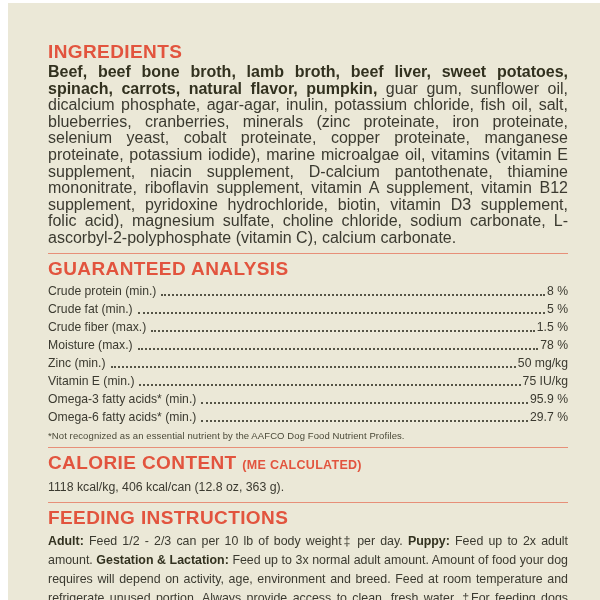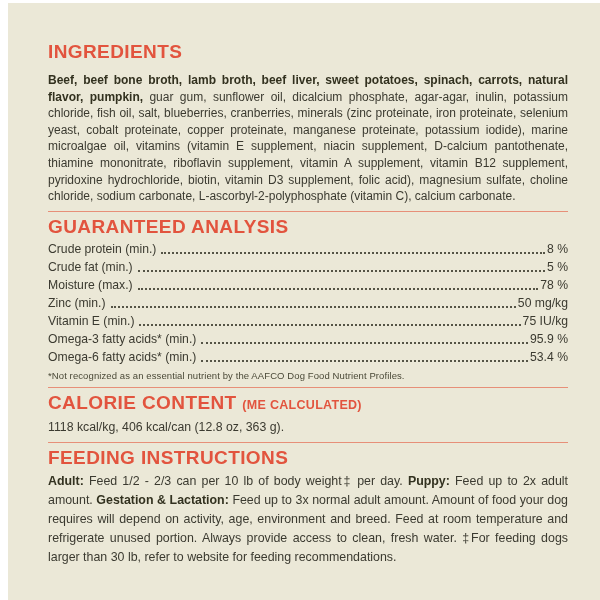--- a/index.html
+++ b/index.html
@@ -12,21 +12,21 @@
     position:absolute;top:3px;left:8px;width:600px;height:597px;
     background:#ebe8d7;color:#3b3a30;box-sizing:border-box;
     padding:39px 40px 0 40px;
   }
   .hd{
     margin:0;font-size:19px;line-height:20px;font-weight:bold;
     color:#e2543e;letter-spacing:.4px;
   }
   .hd .suffix{font-size:12.5px;letter-spacing:.3px;}
   .body-text{
-    margin:10px 0 0;font-size:12px;line-height:16.6px;
+    margin:2px 0 0;font-size:16px;line-height:16.6px;
     text-align:justify;color:#3b3a30;
   }
   .b{font-weight:bold;color:#32311f;}
   .divider{border:none;border-top:1px solid #e78f78;margin:6px 0 5px;}
   .ga-rows{margin-top:2px;}
   .ga-row{display:flex;align-items:flex-end;height:18px;font-size:12.2px;line-height:16px;}
   .ga-label{white-space:nowrap;text-align:right;}
   .ga-dots{flex:1;border-bottom:2px dotted #555446;margin:0 2px 3px 5px;}
   .ga-value{white-space:nowrap;text-align:right;}
   .footnote{
@@ -59,20 +59,25 @@
         <span class="ga-label">Crude protein (min.)</span>
         <span class="ga-dots"></span>
         <span class="ga-value">8 %</span>
       </div>
       <div class="ga-row">
         <span class="ga-label">Crude fat (min.)</span>
         <span class="ga-dots"></span>
         <span class="ga-value">5 %</span>
       </div>
       <div class="ga-row">
+        <span class="ga-label">Crude fiber (max.)</span>
+        <span class="ga-dots"></span>
+        <span class="ga-value">1.5 %</span>
+      </div>
+      <div class="ga-row">
         <span class="ga-label">Moisture (max.)</span>
         <span class="ga-dots"></span>
         <span class="ga-value">78 %</span>
       </div>
       <div class="ga-row">
         <span class="ga-label">Zinc (min.)</span>
         <span class="ga-dots"></span>
         <span class="ga-value">50 mg/kg</span>
       </div>
       <div class="ga-row">
@@ -81,21 +86,21 @@
         <span class="ga-value">75 IU/kg</span>
       </div>
       <div class="ga-row">
         <span class="ga-label">Omega-3 fatty acids* (min.)</span>
         <span class="ga-dots"></span>
         <span class="ga-value">95.9 %</span>
       </div>
       <div class="ga-row">
         <span class="ga-label">Omega-6 fatty acids* (min.)</span>
         <span class="ga-dots"></span>
-        <span class="ga-value">53.4 %</span>
+        <span class="ga-value">29.7 %</span>
       </div>
     </div>
     <p class="footnote">*Not recognized as an essential nutrient by the AAFCO Dog Food Nutrient Profiles.</p>
   </section>
 
   <hr class="divider">
 
   <section class="section-gap">
     <h2 class="hd"><span>CALORIE CONTENT</span> <span class="suffix">(ME CALCULATED)</span></h2>
     <p class="cal-text">1118 kcal/kg, 406 kcal/can (12.8 oz, 363 g).</p>

